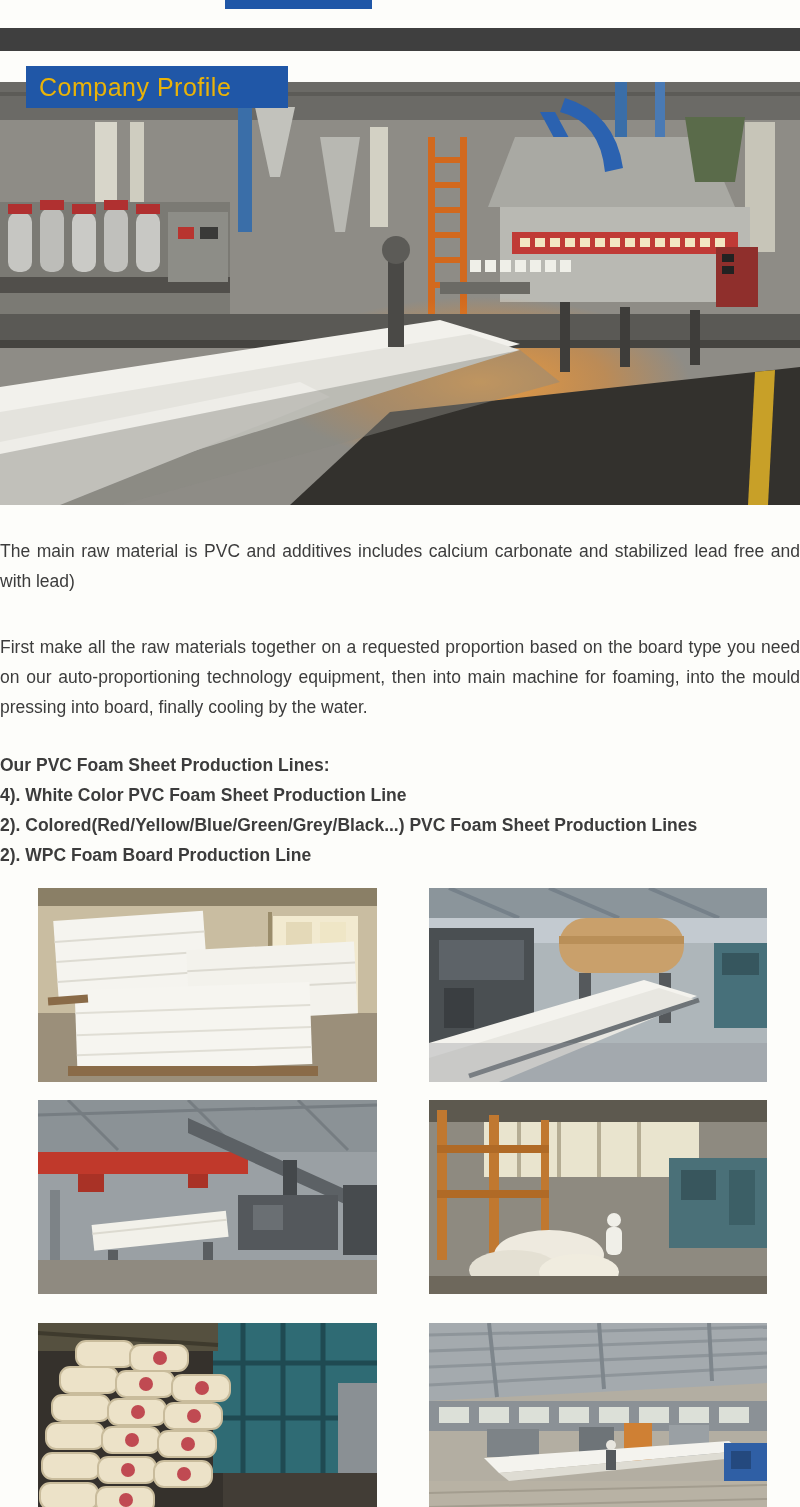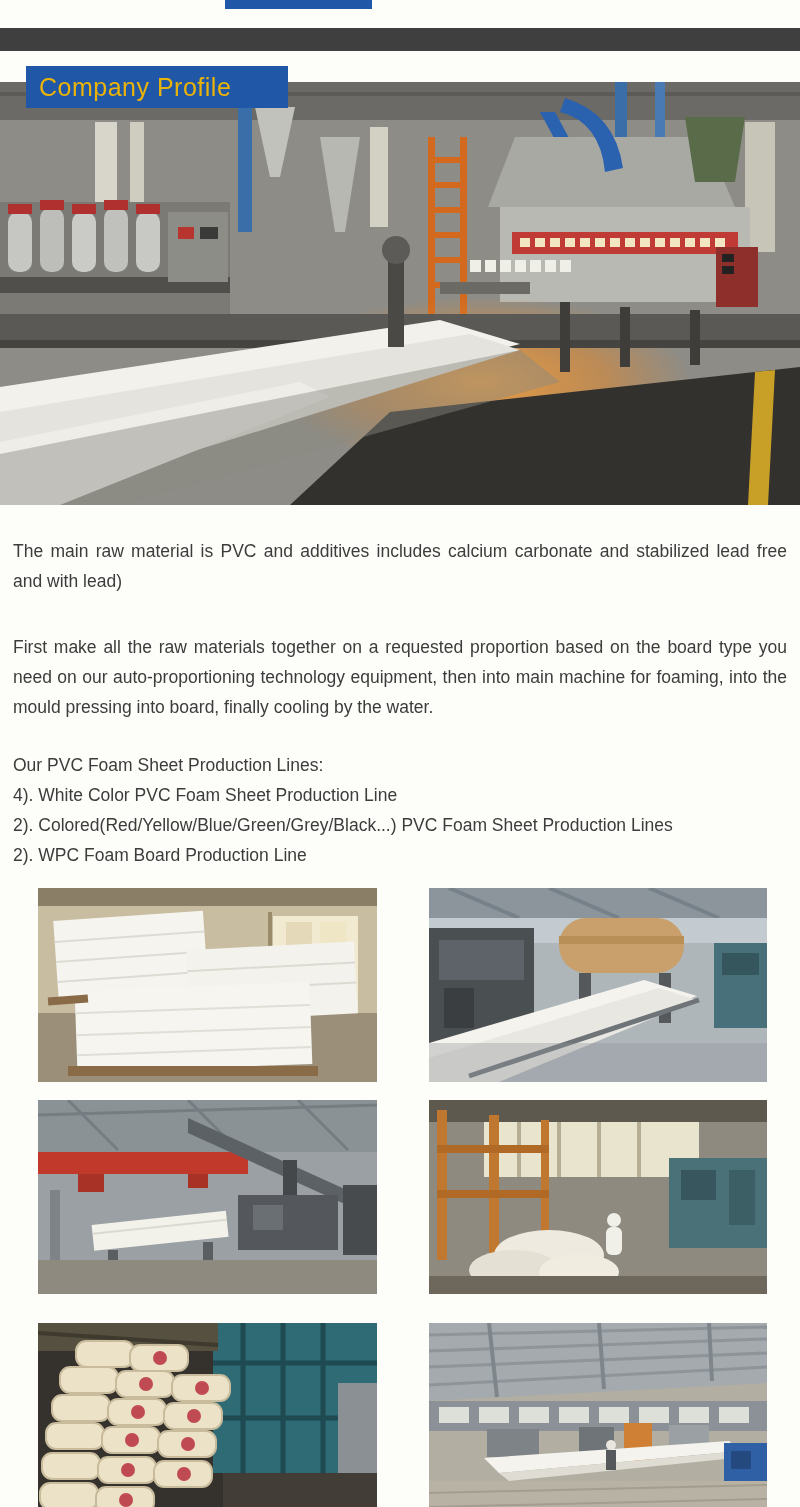--- a/index.html
+++ b/index.html
@@ -21,25 +21,25 @@
     color: #eab308; font-size: 25px; line-height: 42px; padding-left: 13px;
     letter-spacing: 0.5px;
     margin-top: 46px;
   }
 
   
   .hero { display: block; margin-top: 20px; width: 800px; height: 423px; }
   .hero svg, .photo svg { display: block; width: 100%; height: 100%; }
 
   
-  .textwrap { padding: 0 13px; }
+  .textwrap { padding: 0 0; }
   .para { font-size: 17.5px; line-height: 30px; text-align: justify; }
   .p1 { margin-top: 31px; }
   .p2 { margin-top: 36px; }
-  .listblock { margin-top: 28px; font-size: 17.5px; line-height: 30px; }
+  .listblock { margin-top: 28px; font-size: 17.5px; line-height: 30px; font-weight: bold; }
   .listblock div { text-align: left; }
 
   
   .photo-grid { margin-top: 18px; padding: 0 33px 0 38px; }
   .photo-row { display: flex; justify-content: space-between; }
   .photo-row.r2 { margin-top: 18px; }
   .photo-row.r3 { margin-top: 29px; }
   .photo { width: 339px; height: 194px; overflow: hidden; background: #ddd; }
   .photo.right { width: 338px; }
 </style>

